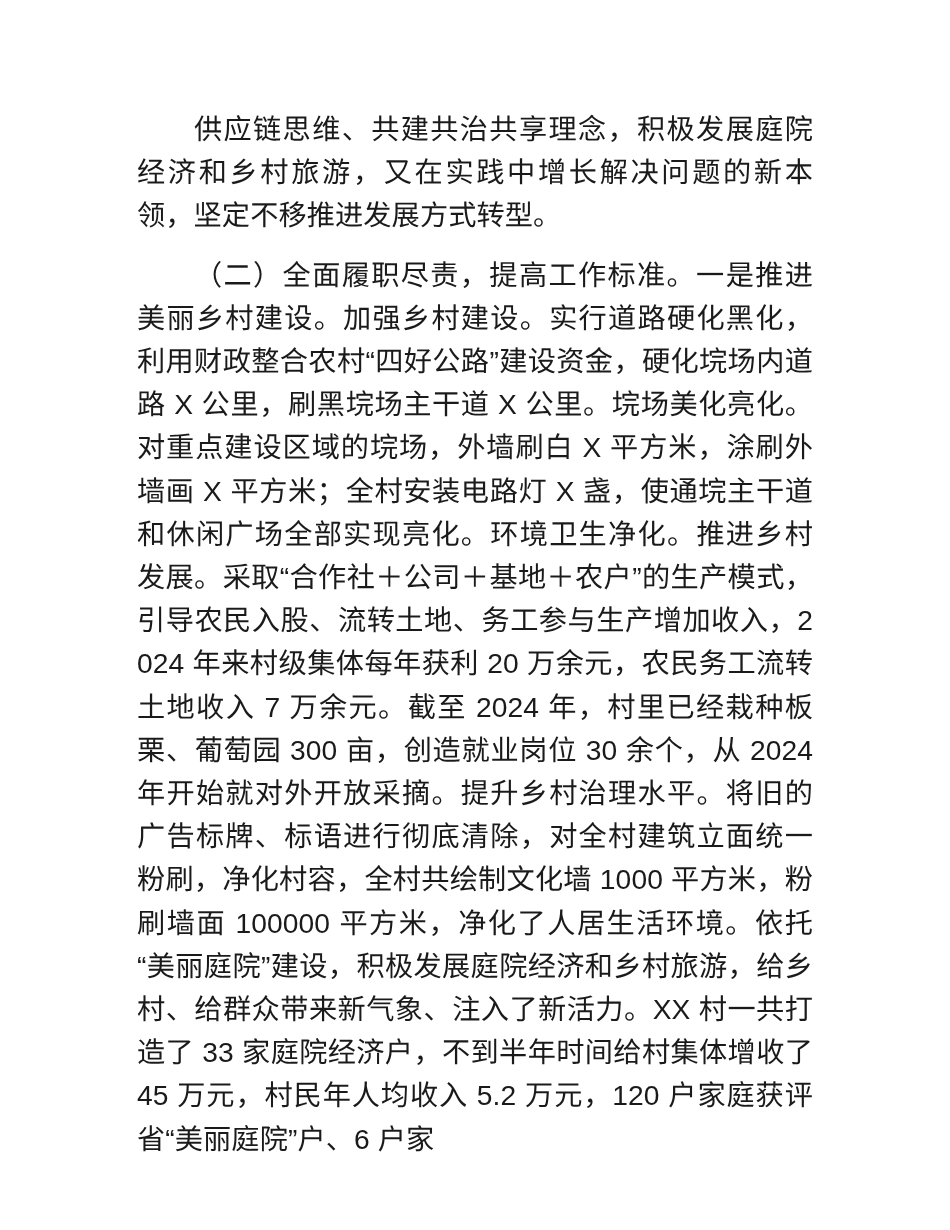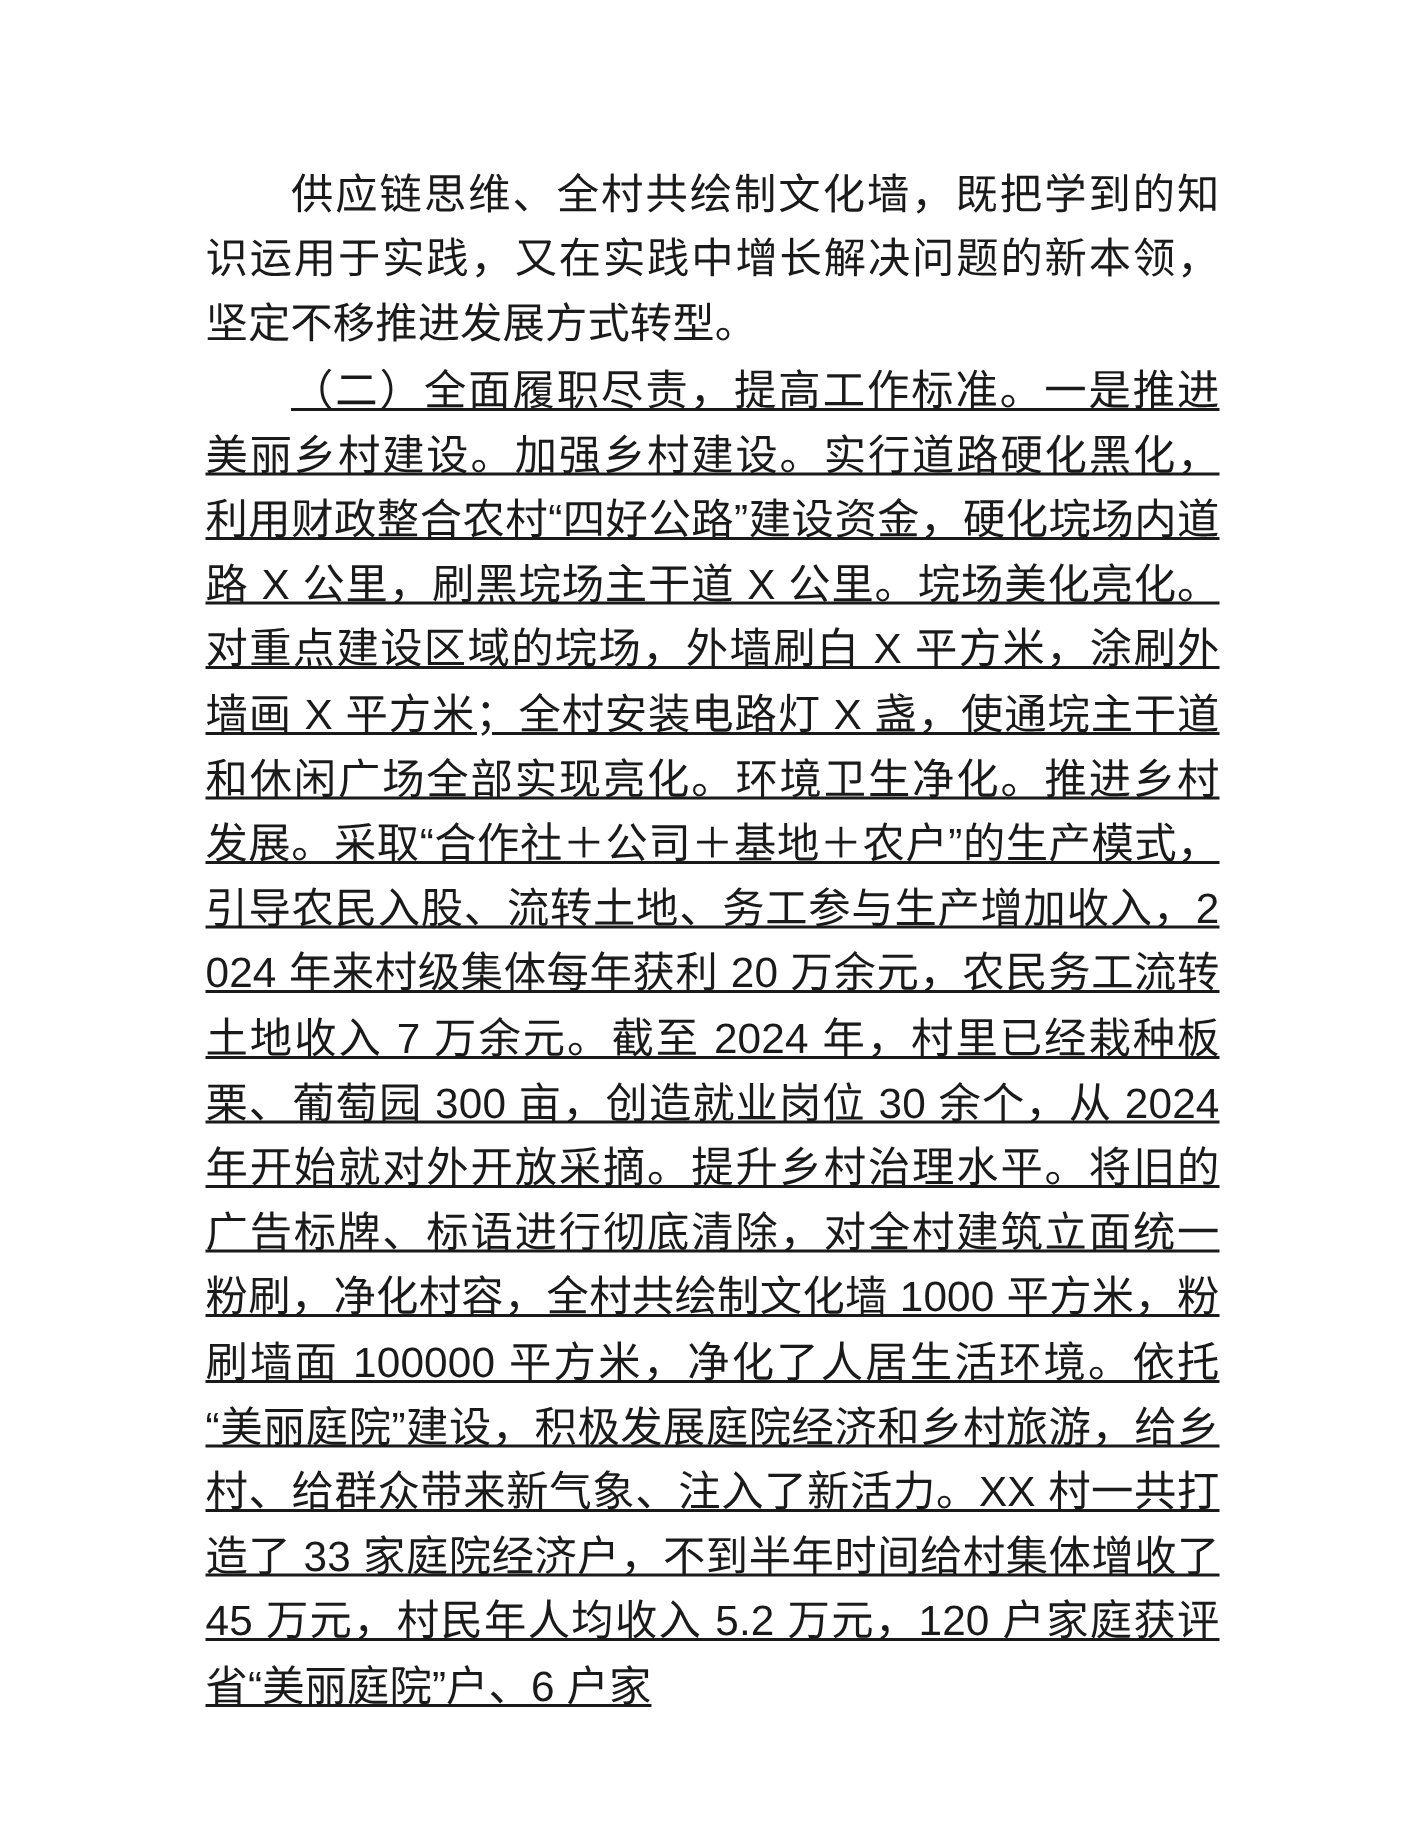--- a/index.html
+++ b/index.html
@@ -36,25 +36,24 @@
     text-align: justify;
     text-justify: inter-character;
     text-indent: 57px;
     letter-spacing: 0.1px;
     font-weight: 500;
     -webkit-font-smoothing: none;
     word-break: break-all;
     hyphens: none;
   }
   .para + .para {
-    margin-top: 1px;
-    text-decoration: underline;
+    margin-top: 16px;
   }
 </style>
 </head>
 <body>
 
 <div class="page">
   <div class="doc-body">
-    <p class="para">供应链思维、全村共绘制文化墙，既把学到的知识运用于实践，又在实践中增长解决问题的新本领，坚定不移推进发展方式转型。</p>
+    <p class="para">供应链思维、共建共治共享理念，积极发展庭院经济和乡村旅游，又在实践中增长解决问题的新本领，坚定不移推进发展方式转型。</p>
     <p class="para">（二）全面履职尽责，提高工作标准。一是推进美丽乡村建设。加强乡村建设。实行道路硬化黑化，利用财政整合农村“四好公路”建设资金，硬化垸场内道路 X 公里，刷黑垸场主干道 X 公里。垸场美化亮化。对重点建设区域的垸场，外墙刷白 X 平方米，涂刷外墙画 X 平方米；全村安装电路灯 X 盏，使通垸主干道和休闲广场全部实现亮化。环境卫生净化。推进乡村发展。采取“合作社＋公司＋基地＋农户”的生产模式，引导农民入股、流转土地、务工参与生产增加收入，2024 年来村级集体每年获利 20 万余元，农民务工流转土地收入 7 万余元。截至 2024 年，村里已经栽种板栗、葡萄园 300 亩，创造就业岗位 30 余个，从 2024 年开始就对外开放采摘。提升乡村治理水平。将旧的广告标牌、标语进行彻底清除，对全村建筑立面统一粉刷，净化村容，全村共绘制文化墙 1000 平方米，粉刷墙面 100000 平方米，净化了人居生活环境。依托“美丽庭院”建设，积极发展庭院经济和乡村旅游，给乡村、给群众带来新气象、注入了新活力。XX 村一共打造了 33 家庭院经济户，不到半年时间给村集体增收了 45 万元，村民年人均收入 5.2 万元，120 户家庭获评省“美丽庭院”户、6 户家</p>
   </div>
 </div>
 
 </body></html>

